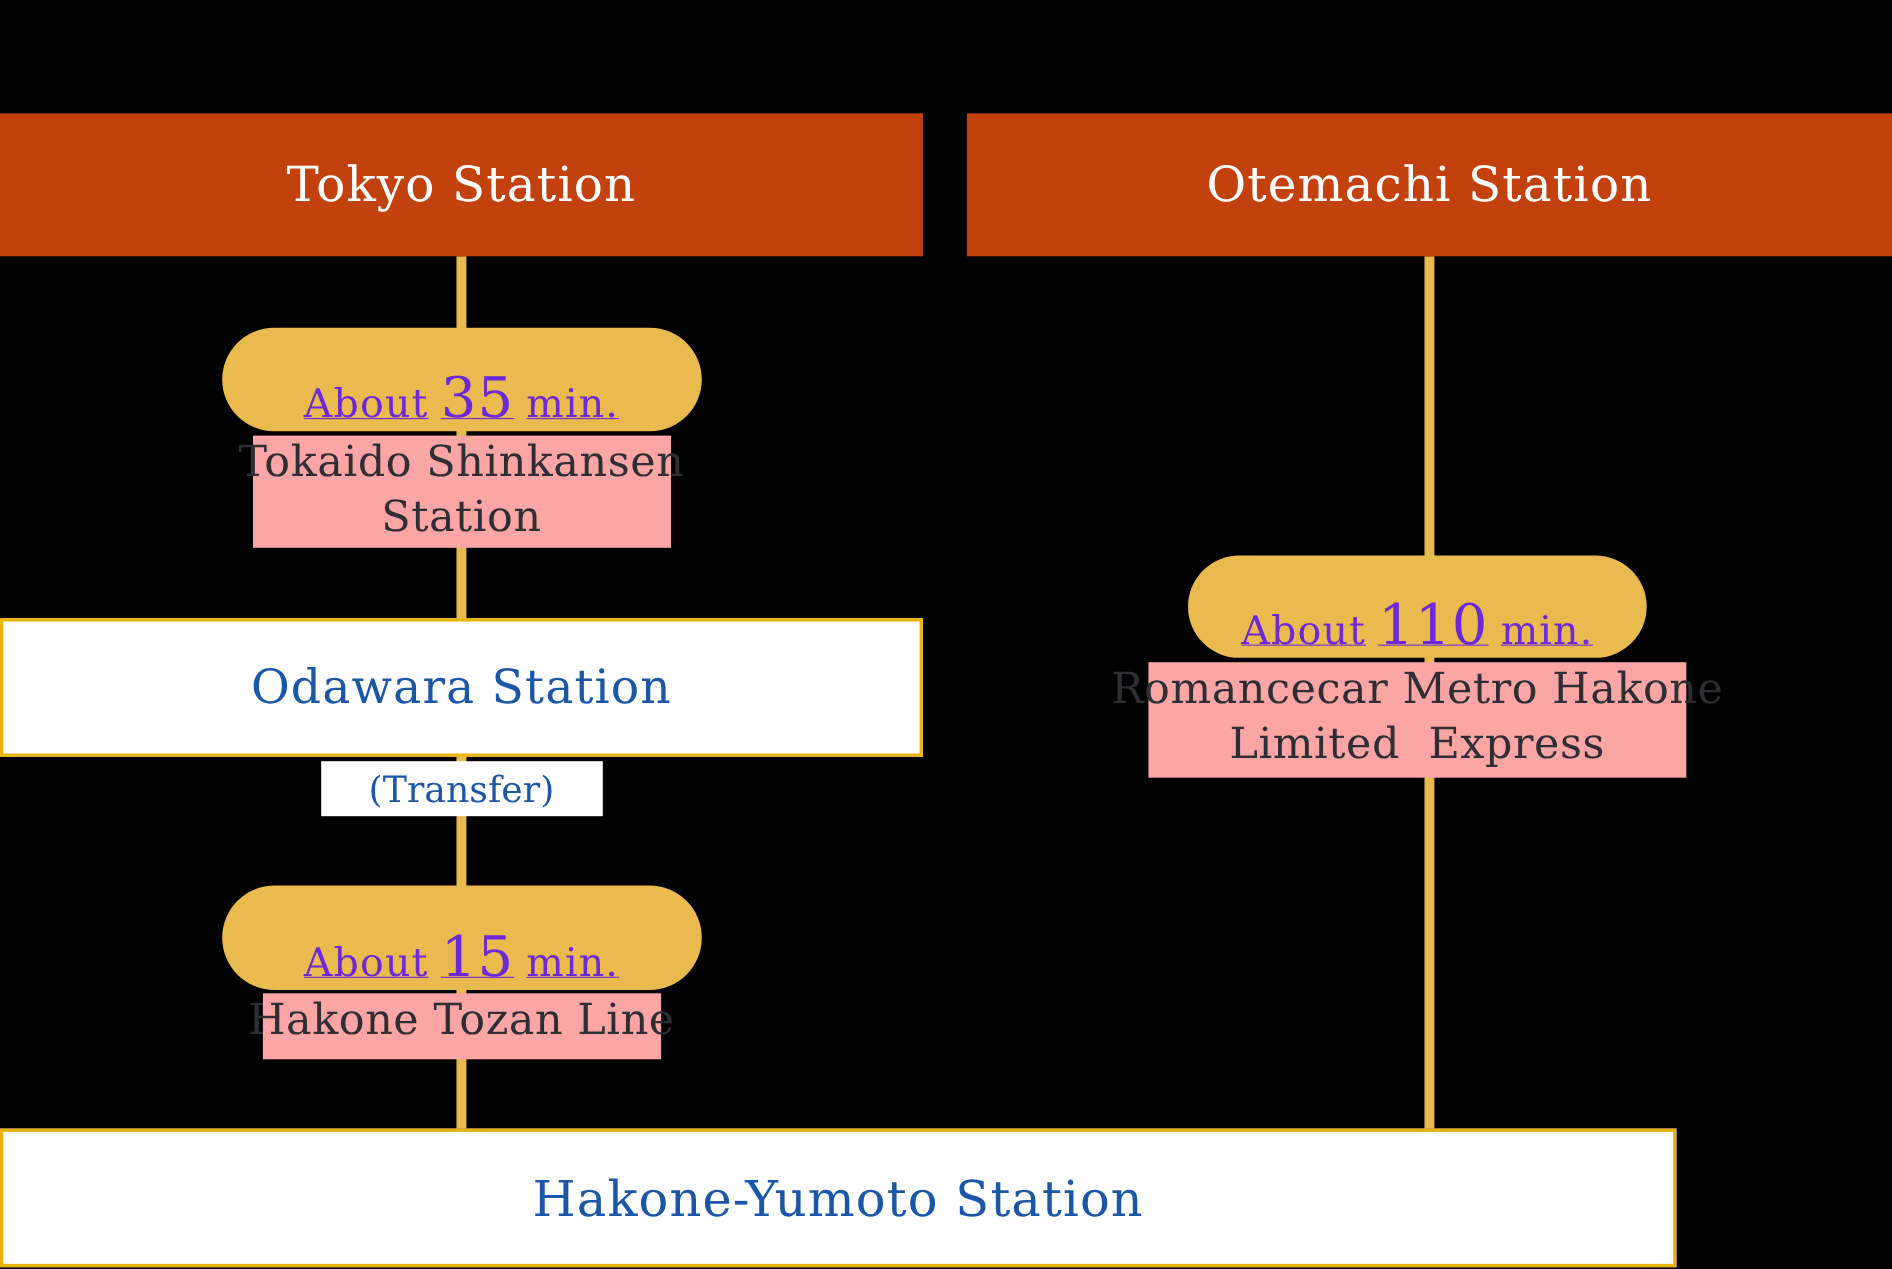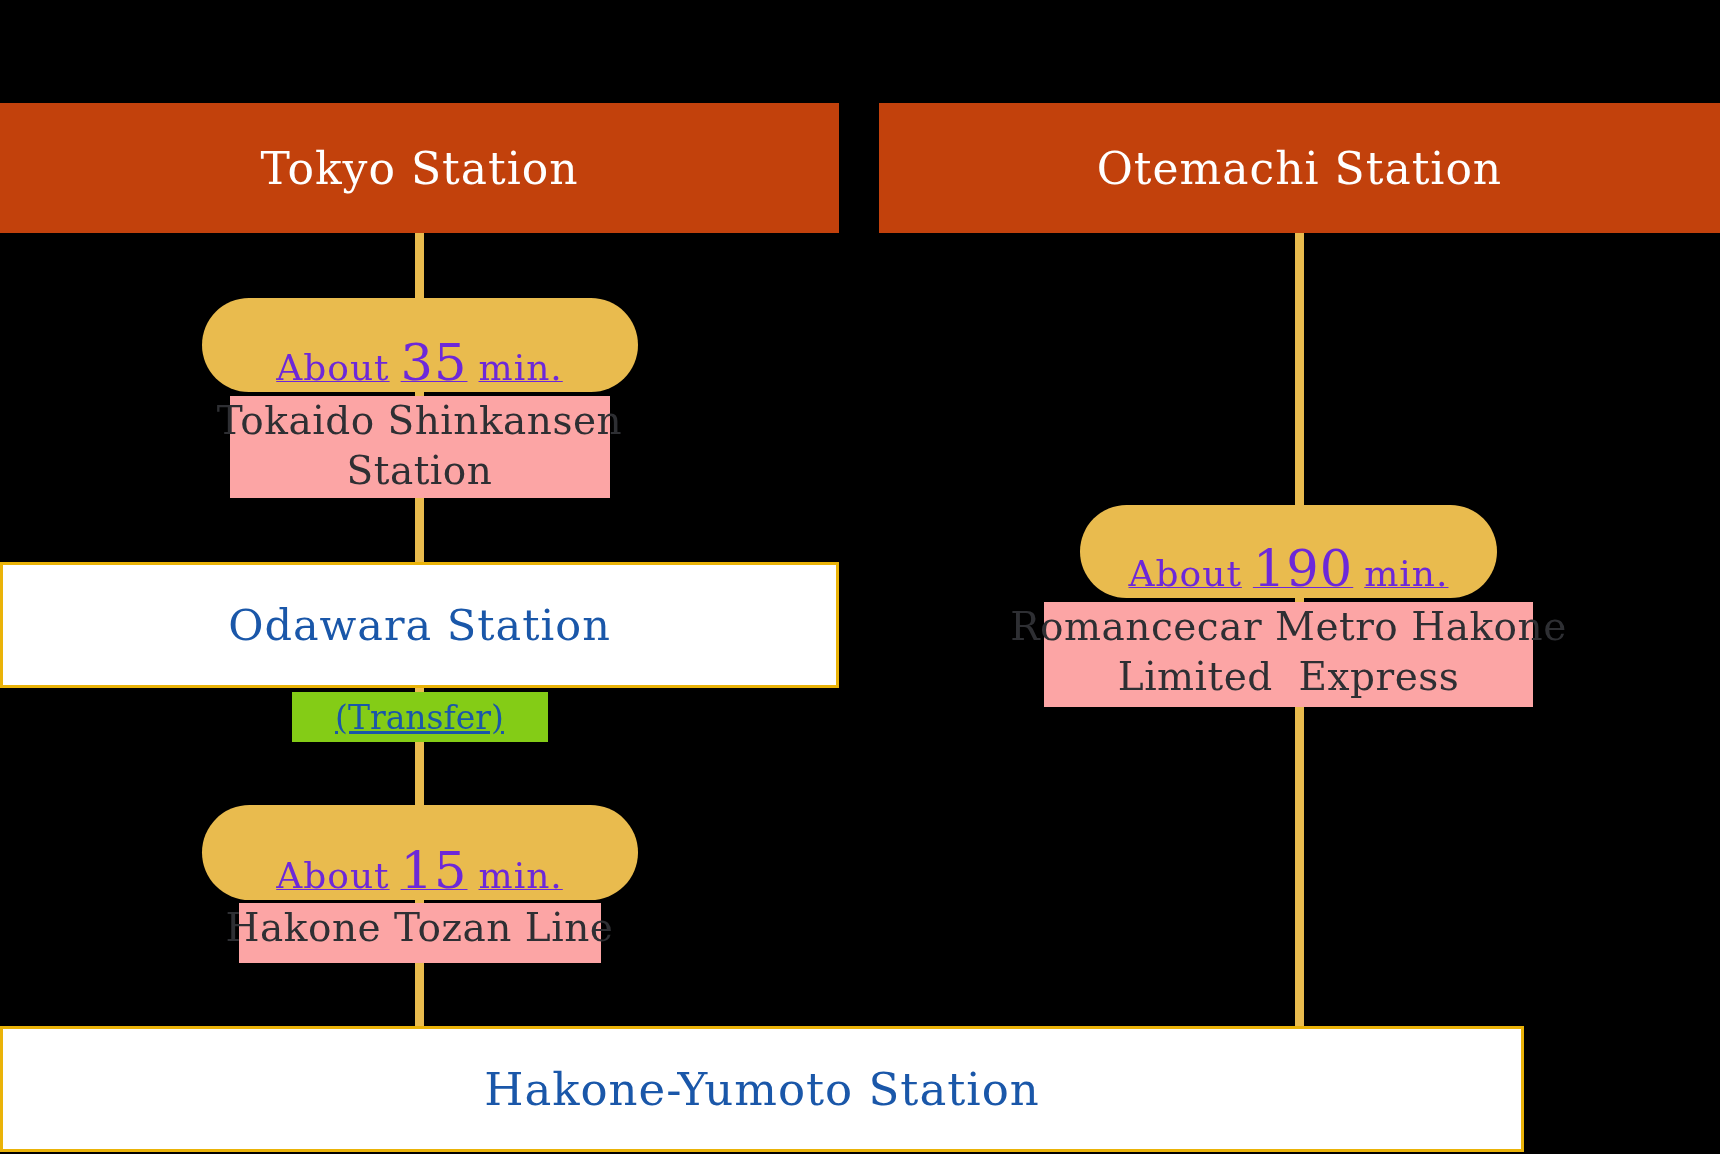--- a/index.html
+++ b/index.html
@@ -109,27 +109,26 @@
   }
   .via-box { top: 459px; left: 0; right: 0; height: 126px; font-size: 43px; }
 
   .transfer-box {
     position: absolute;
     top: 589px;
     left: 50%;
     transform: translateX(-50%);
     width: 256px;
     height: 50px;
-    background: #84cc16;
+    background: #ffffff;
     color: #1A57A9;
     font-size: 33px;
     display: flex;
     align-items: center;
     justify-content: center;
-    text-decoration: underline;
   }
 
   .destination-box {
     position: absolute;
     top: 1026px;
     left: 0;
     width: 1524px;
     height: 126px;
     font-size: 45px;
   }
@@ -178,21 +177,21 @@
   </section>
 
   <section class="col col-right">
     <div class="vline"></div>
 
     <div class="station-bar">
       <span>Otemachi Station</span>
     </div>
 
     <div class="pill pill-right">
-      <span class="pill-inner"><span class="d-pre">About</span><span class="d-num">190</span><span class="d-unit">min.</span></span>
+      <span class="pill-inner"><span class="d-pre">About</span><span class="d-num">110</span><span class="d-unit">min.</span></span>
     </div>
 
     <div class="line-box box-right">
       <span>Romancecar Metro Hakone</span>
       <span>Limited  Express</span>
     </div>
   </section>
 
   <div class="station-box destination-box">
     <span>Hakone-Yumoto Station</span>

